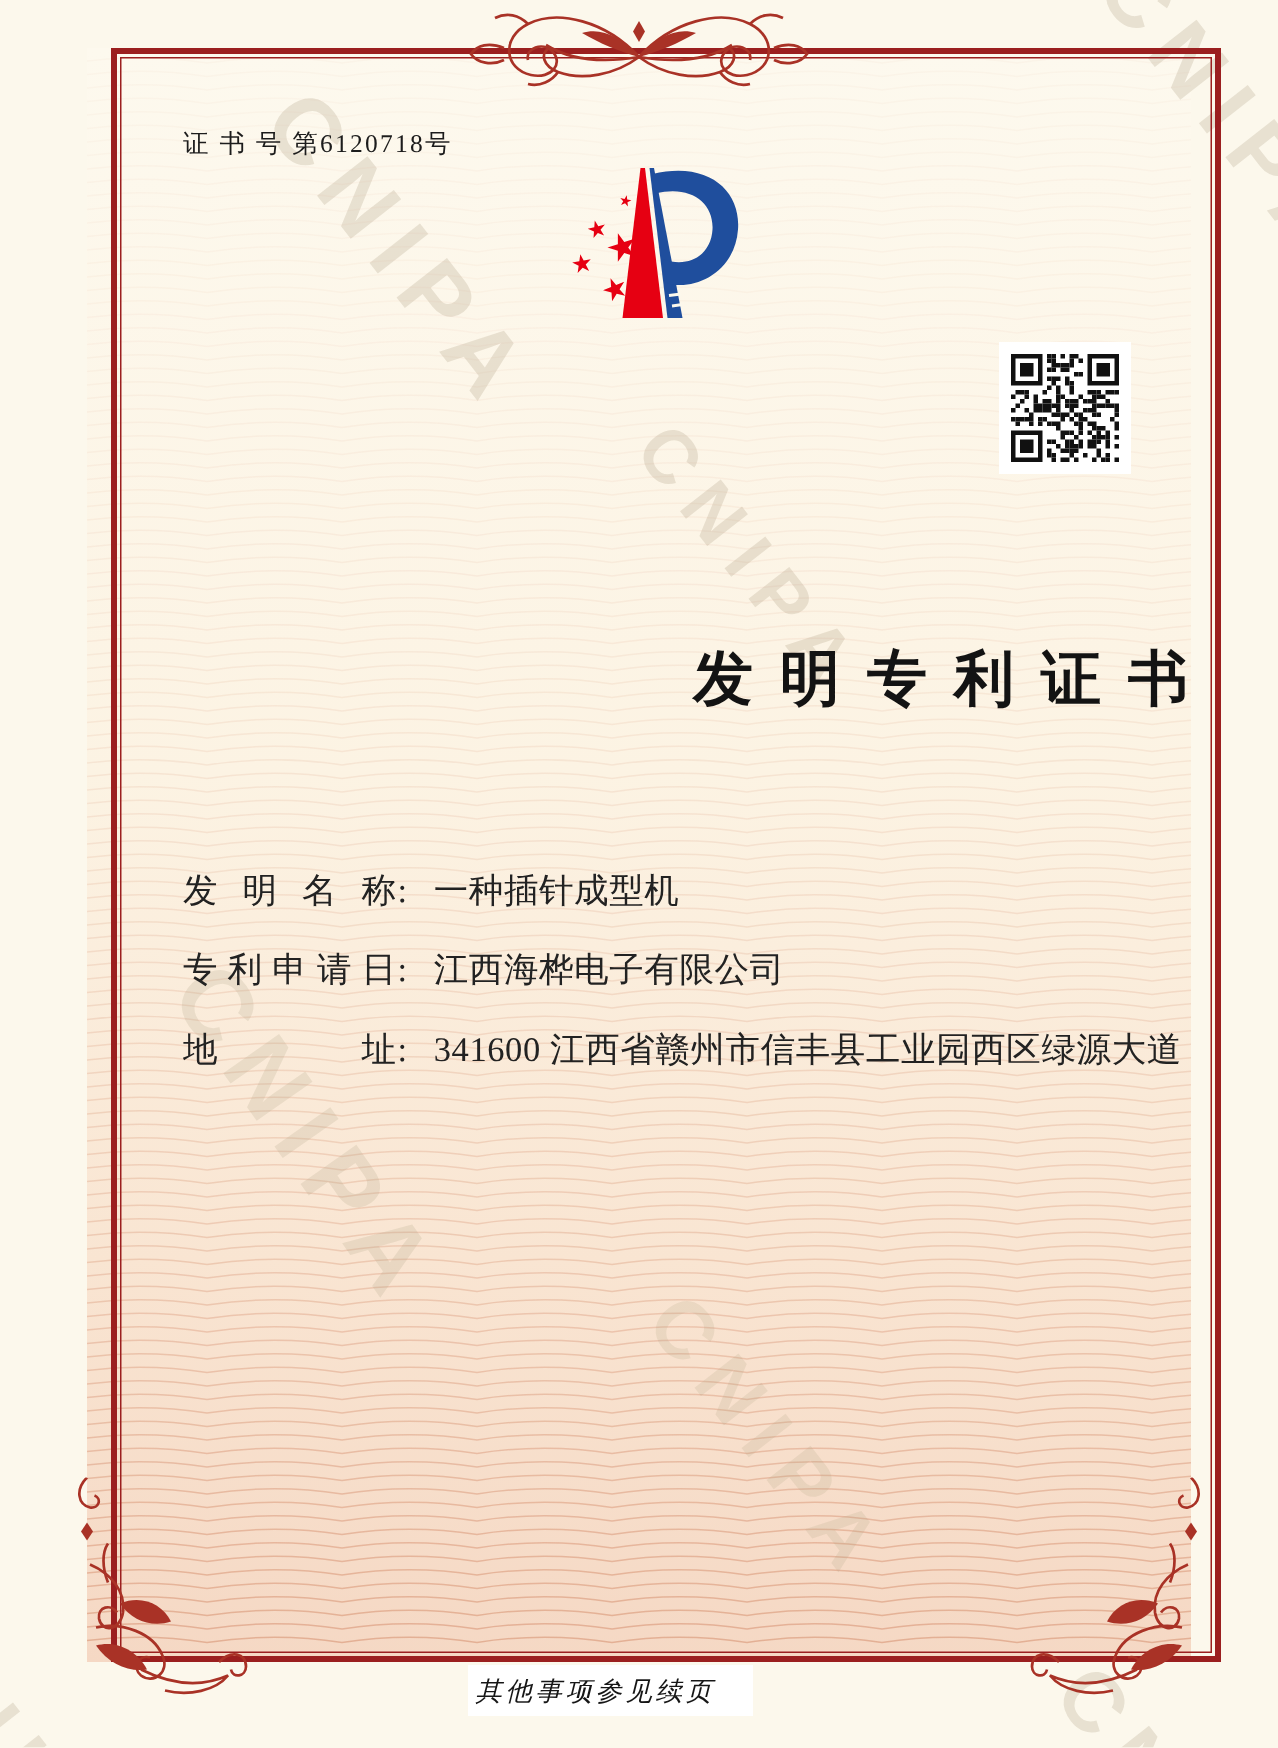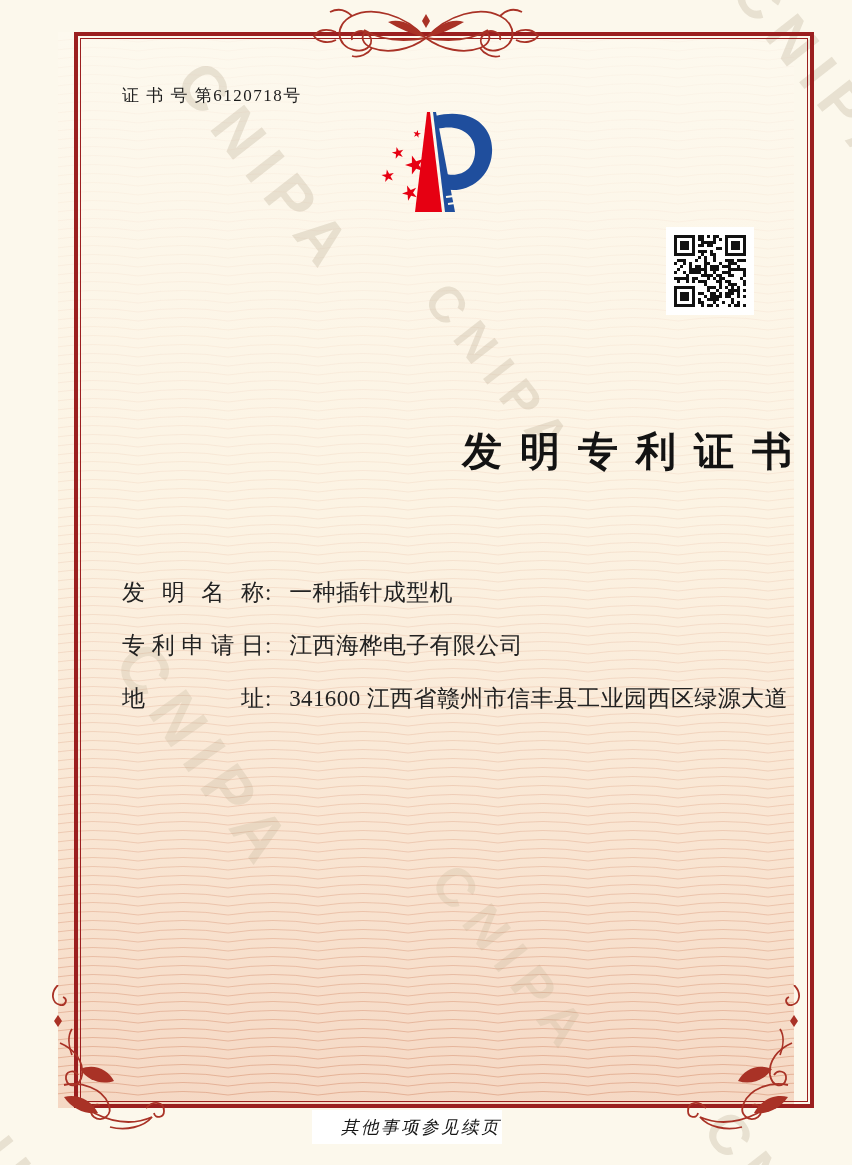--- a/index.html
+++ b/index.html
@@ -33,21 +33,21 @@
   .title{position:absolute;left:0;top:161px;width:100%;text-align:right;font-size:40px;font-weight:bold;
       letter-spacing:18px;text-indent:18px;color:#131313;}
   .fields{position:absolute;left:44px;top:248px;width:650px;}
   .row{position:relative;height:53px;line-height:53px;white-space:nowrap;font-size:23px;color:#222;}
   .flabel{display:inline-block;width:142px;text-align:justify;text-align-last:justify;vertical-align:baseline;}
   .colon{margin-left:1px;}
   .fvalue{margin-left:12px;letter-spacing:0.4px;}
   .pair2{position:absolute;left:322px;top:0;}
   .pair2 .flabel{width:112px;}
   .note-box{position:absolute;left:312px;top:1110px;width:190px;height:34px;background:#ffffff;z-index:6;
-      font-size:17.5px;font-style:italic;line-height:34px;padding-left:29px;box-sizing:border-box;
+      font-size:17.5px;font-style:italic;line-height:34px;padding-left:5px;box-sizing:border-box;
       letter-spacing:2.5px;color:#161616;}
   .z-content{position:relative;z-index:4;}
 </style>
 </head>
 <body>
 
 <div class="page">
 
   <svg class="waves-layer" id="waves" viewBox="0 0 736 1076" width="736" height="1076">
     <defs>

